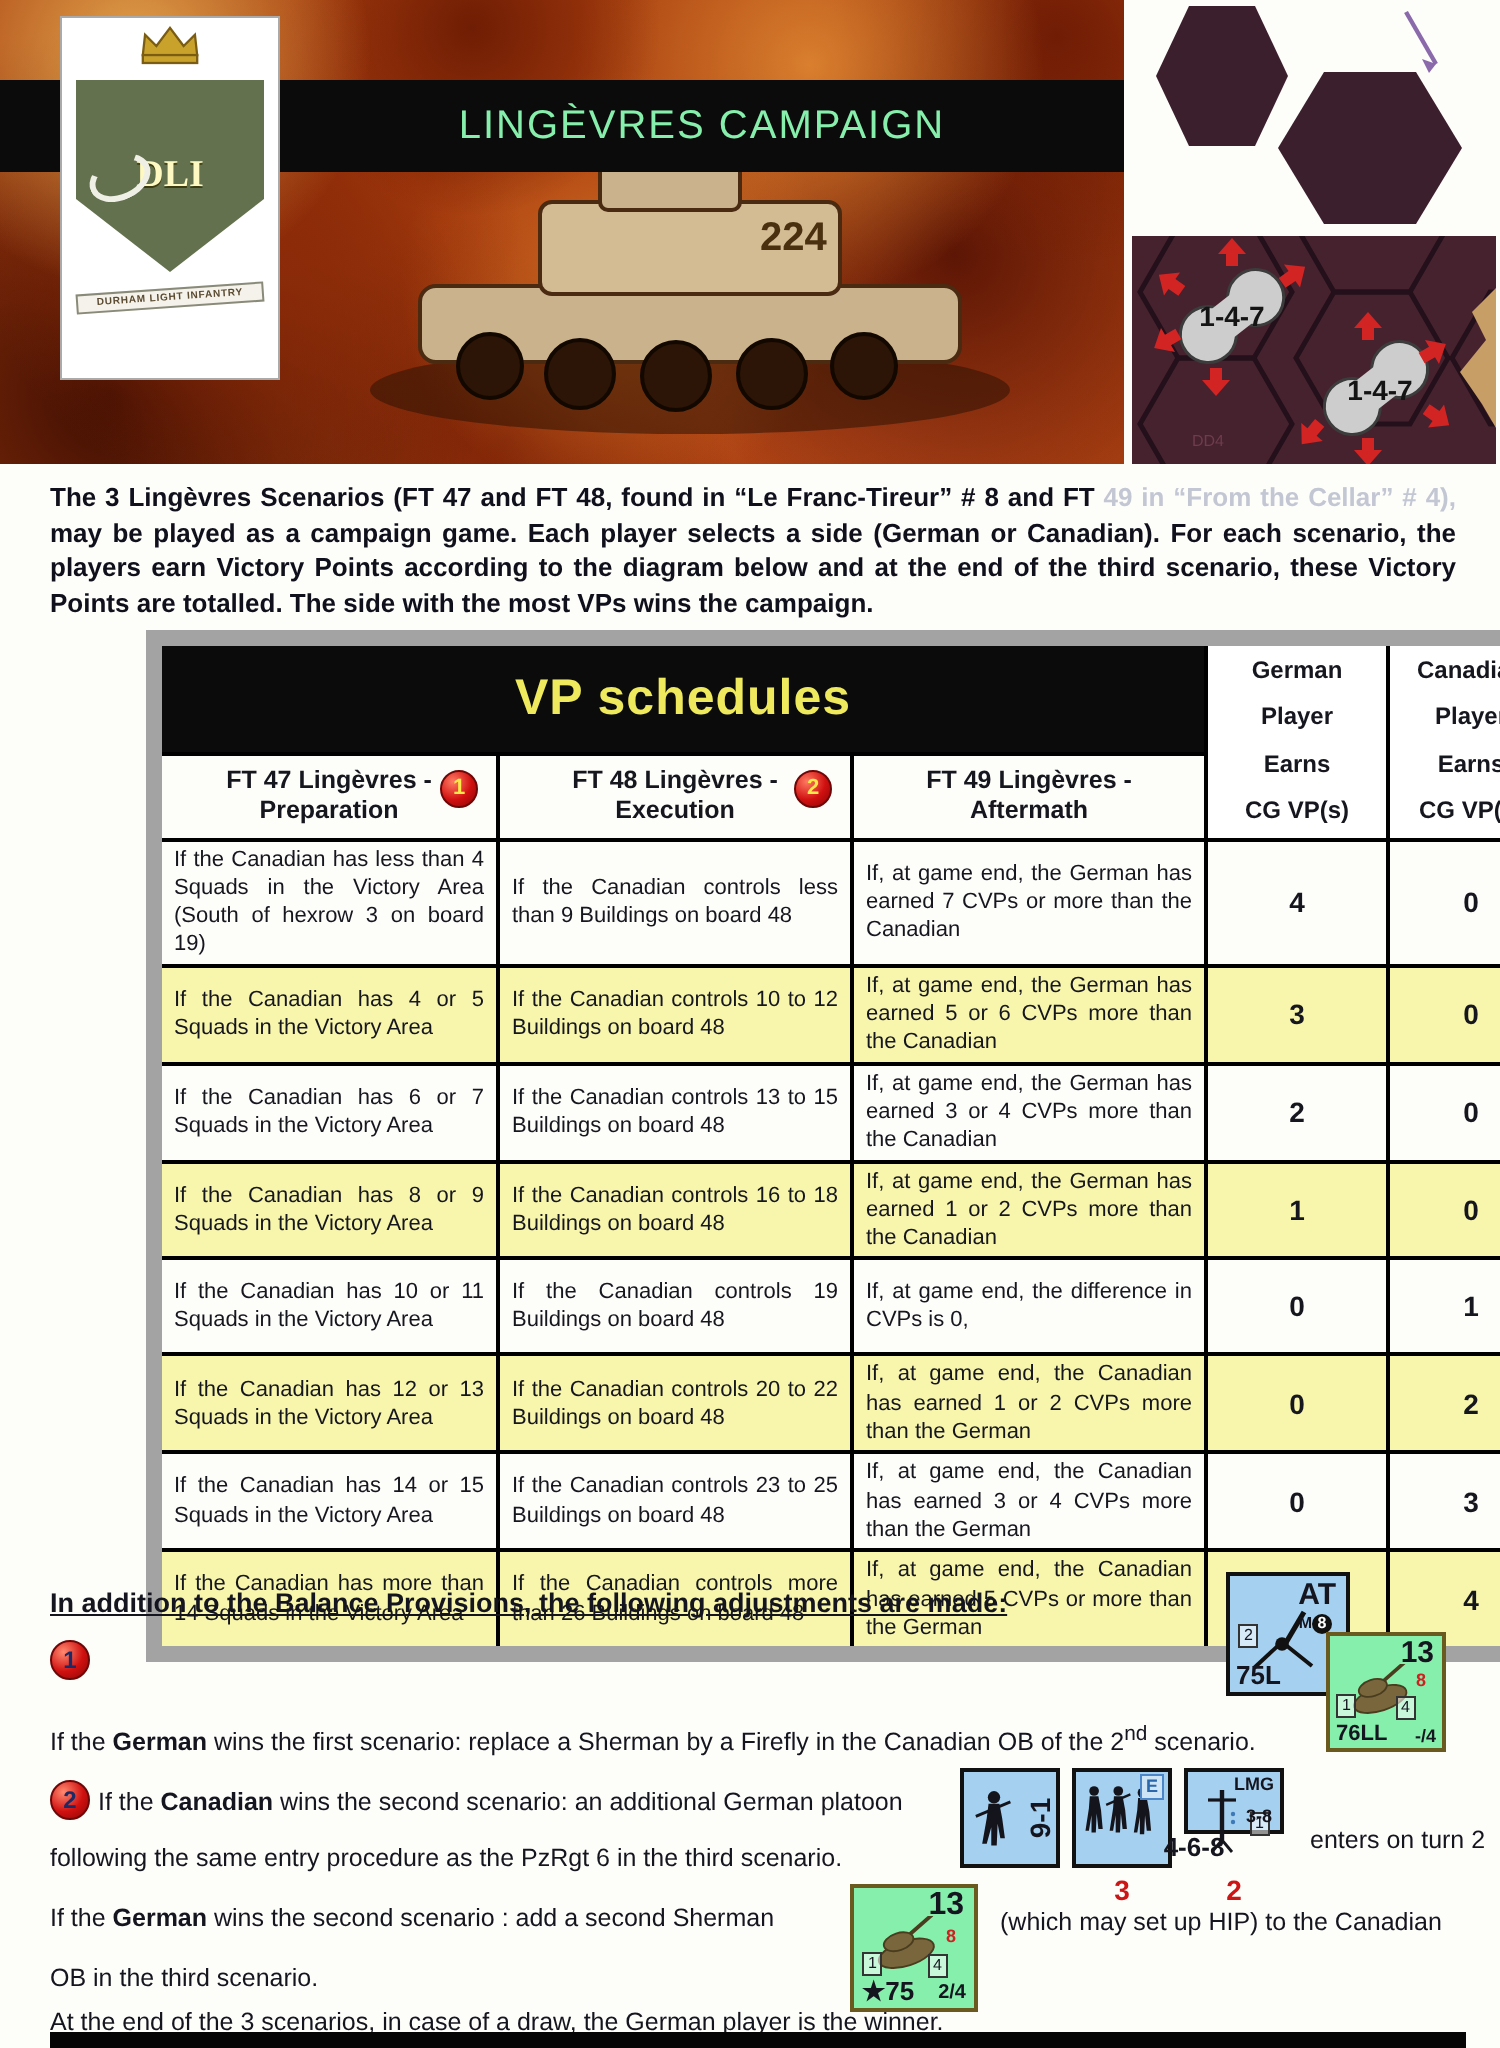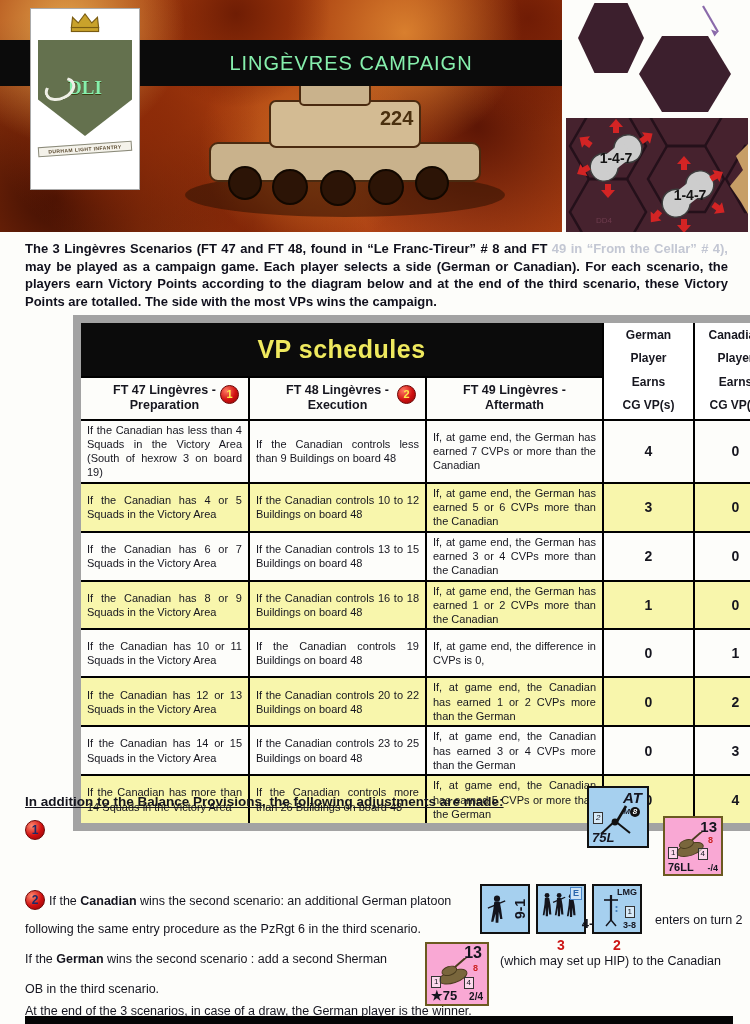--- a/index.html
+++ b/index.html
@@ -22,21 +22,21 @@
       #a63c0e;}
   .title-band{position:absolute;left:0;top:40px;width:562px;height:46px;background:#0b0b0b;
     display:flex;align-items:center;justify-content:center;padding-left:140px;box-sizing:border-box;}
   .title-band span{color:#86efac;font-size:20px;font-weight:normal;letter-spacing:1px;white-space:nowrap;}
   .badge{position:absolute;left:30px;top:8px;width:110px;height:182px;background:#fff;
     border:1px solid #aaa;box-sizing:border-box;padding:5px 7px;z-index:5;}
   .badge-shield{position:relative;margin-top:26px;height:96px;background:#64714e;
     clip-path:polygon(0 0,100% 0,100% 62%,50% 100%,0 62%);
     display:flex;align-items:center;justify-content:center;}
   .badge-crown{position:absolute;left:50%;top:2px;transform:translateX(-50%);}
-  .badge-dli{color:#86efac;font-family:"Liberation Serif",serif;font-weight:bold;font-size:19px;
+  .badge-dli{color:#fef9c3;font-family:"Liberation Serif",serif;font-weight:bold;font-size:19px;
     text-shadow:0 1px 0 #3c3c10;}
   .badge-bugle{position:absolute;left:6px;top:38px;width:26px;height:16px;border:3px solid #efefe6;
     border-radius:50%;border-top-color:transparent;transform:rotate(-25deg);}
   .badge-ribbon{margin-top:8px;background:#f4f2ea;border:1px solid #8a8a7a;transform:rotate(-4deg);
     font-size:5px;letter-spacing:.4px;text-align:center;color:#5a4a30;padding:1px 0;font-weight:bold;}
   .hex{position:absolute;background:#3c1f2d;}
   .hex1{left:578px;top:3px;width:66px;height:70px;
     clip-path:polygon(25% 0,75% 0,100% 50%,75% 100%,25% 100%,0 50%);}
   .hex2{left:639px;top:36px;width:92px;height:76px;
     clip-path:polygon(25% 0,75% 0,100% 50%,75% 100%,25% 100%,0 50%);}
@@ -73,21 +73,21 @@
   .nbadge{width:18px;height:18px;border-radius:50%;
     background:radial-gradient(circle at 32% 28%,#ff8a70,#d01010 55%,#8c0505);
     border:1px solid #6e0808;color:#1c2a66;font-size:12px;font-weight:bold;
     display:flex;align-items:center;justify-content:center;position:absolute;}
   .rednum{color:#cc1616;font-weight:bold;font-size:14px;text-align:center;}
 
   
   .counter{position:absolute;border:2px solid #111;box-sizing:border-box;}
   .counter .lab{position:absolute;white-space:nowrap;}
   .c-blue{background:#a6d0ef;}
-  .c-tan{background:#f9a8d4;}
+  .c-tan{background:#86efac;}
   .sqbox{border:1px solid #333;font-size:8px;line-height:10px;padding:0 2px;background:rgba(255,255,255,.55);}
   .counters-row{display:flex;gap:6px;}
   .counter.inrow{position:relative;flex:none;}
 
   .bottom-bar{position:absolute;left:25px;top:1016px;width:708px;height:8px;background:#050505;}
 </style>
 </head>
 <body>
 
 <div class="page">
@@ -278,22 +278,23 @@
       </tr>
     </tbody>
       </table>
   </div>
 
   <div class="adj">
     <div class="abs adj-heading" style="left:0;top:2px;">In addition to the Balance Provisions, the following adjustments are made:</div>
 
     <span class="nbadge" style="left:0;top:28px;">1</span>
 
-
-    <div class="counter c-blue" style="left:562px;top:-6px;width:62px;height:62px;font-style:italic;">
+    <div class="abs" style="left:0;top:70px;"><span>If the </span><b>German</b><span> wins the first scenario: replace a Sherman by a Firefly in the Canadian OB of the 2</span><sup>nd</sup><span> scenario.</span></div>
+
+    <div class="counter c-blue" style="left:588px;top:-6px;width:62px;height:62px;">
       <svg width="40" height="36" viewBox="0 0 40 36" style="position:absolute;left:6px;top:16px;">
         <line x1="6" y1="30" x2="20" y2="17" stroke="#111" stroke-width="2"></line>
         <line x1="35" y1="29" x2="20" y2="17" stroke="#111" stroke-width="2"></line>
         <line x1="21" y1="19" x2="31" y2="2" stroke="#111" stroke-width="2.6"></line>
         <circle cx="20" cy="18" r="3.4" fill="#111"></circle>
       </svg>
       <span class="lab" style="top:1px;right:5px;font-weight:bold;font-size:15px;">AT</span>
       <span class="lab" style="top:19px;right:7px;font-size:8px;font-weight:bold;"><span>M</span><span style="display:inline-block;width:10px;height:10px;border-radius:50%;background:#111;color:#fff;font-size:8px;line-height:10px;text-align:center;">8</span></span>
       <span class="lab sqbox" style="left:4px;top:24px;">2</span>
       <span class="lab" style="left:3px;bottom:1px;font-weight:bold;font-size:13px;">75L</span>
@@ -341,21 +342,21 @@
                 <path d="M18.5 7 L23.5 7 L25 15 L26 26 L23.5 26 L22.5 17 L22 28 L19.5 28 L19.5 18 L18 27 L16 27 L18 14 Z"></path>
               <circle cx="35" cy="5" r="2.8"></circle>
                 <path d="M32.5 8 L37.5 8 L39 16 L40 27 L37.5 27 L36.5 18 L36 29 L33.5 29 L33.5 19 L32 28 L30 28 L32 15 Z"></path>
               <line x1="14" y1="12" x2="28" y2="6" stroke="#14141c" stroke-width="1.4"></line>
             </g>
           </svg>
           <span class="lab" style="left:50%;transform:translateX(-50%);bottom:1px;font-weight:bold;font-size:13px;margin-left:36px;">4-6-8</span>
           <span class="lab" style="top:1px;right:2px;border:1px solid #4a86c8;background:#cde4f7;color:#2b67ad;font-size:9px;line-height:11px;padding:0 2px;font-weight:bold;">E</span>
         </div>
 
-        <div class="counter c-blue inrow" style="width:50px;height:50px;">
+        <div class="counter c-blue inrow" style="width:50px;height:33px;">
           <svg width="22" height="34" viewBox="0 0 22 34" style="position:absolute;left:8px;top:8px;">
             <line x1="9" y1="1" x2="9" y2="26" stroke="#14141c" stroke-width="2.2"></line>
             <line x1="2" y1="6" x2="16" y2="6" stroke="#14141c" stroke-width="1.6"></line>
             <line x1="9" y1="26" x2="4" y2="32" stroke="#14141c" stroke-width="1.4"></line>
             <line x1="9" y1="26" x2="14" y2="32" stroke="#14141c" stroke-width="1.4"></line>
             <circle cx="14.5" cy="13" r="1.1" fill="#3d78b8"></circle>
               <circle cx="14.5" cy="17" r="1.1" fill="#3d78b8"></circle>
           </svg>
           <span class="lab" style="top:1px;right:3px;font-weight:bold;font-size:9px;">LMG</span>
           <span class="lab sqbox" style="right:5px;top:20px;">1</span>

